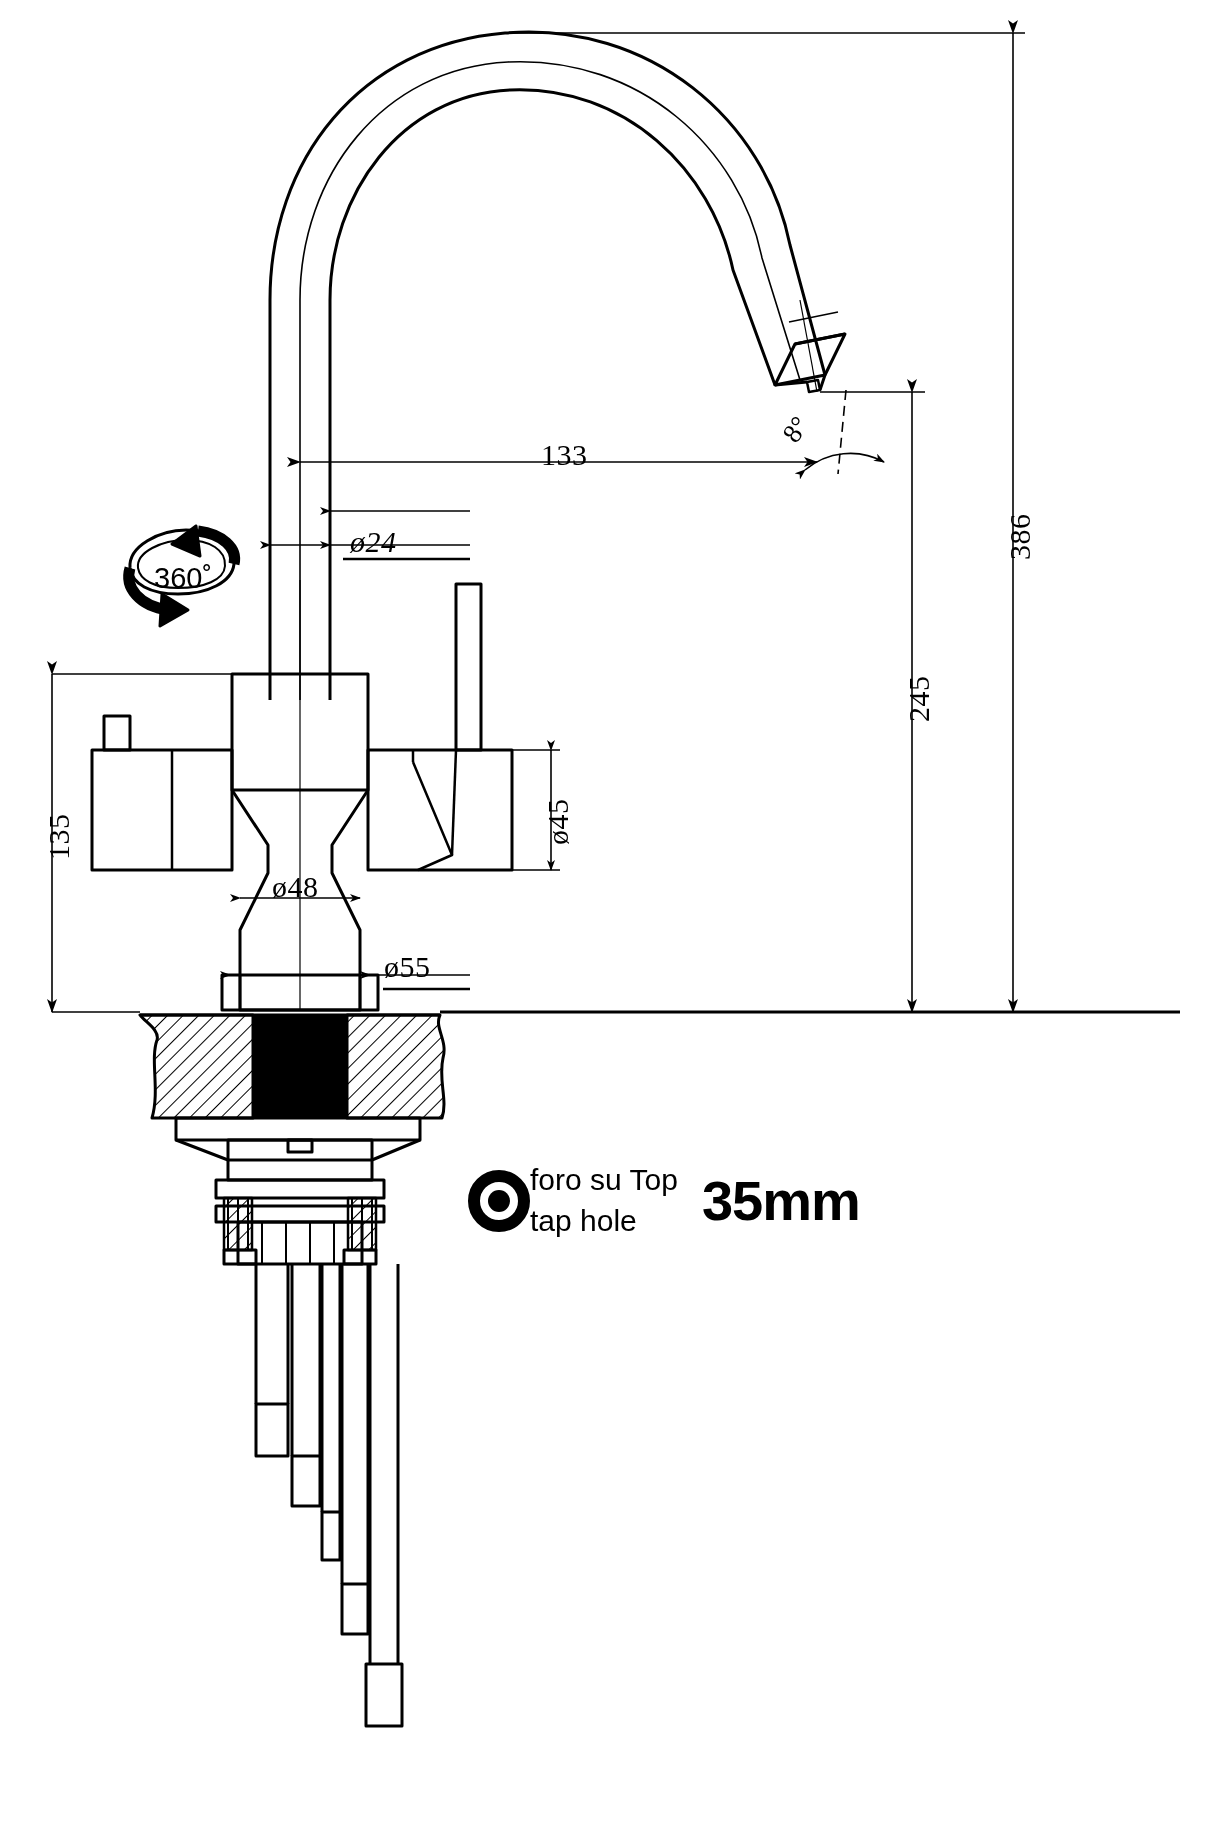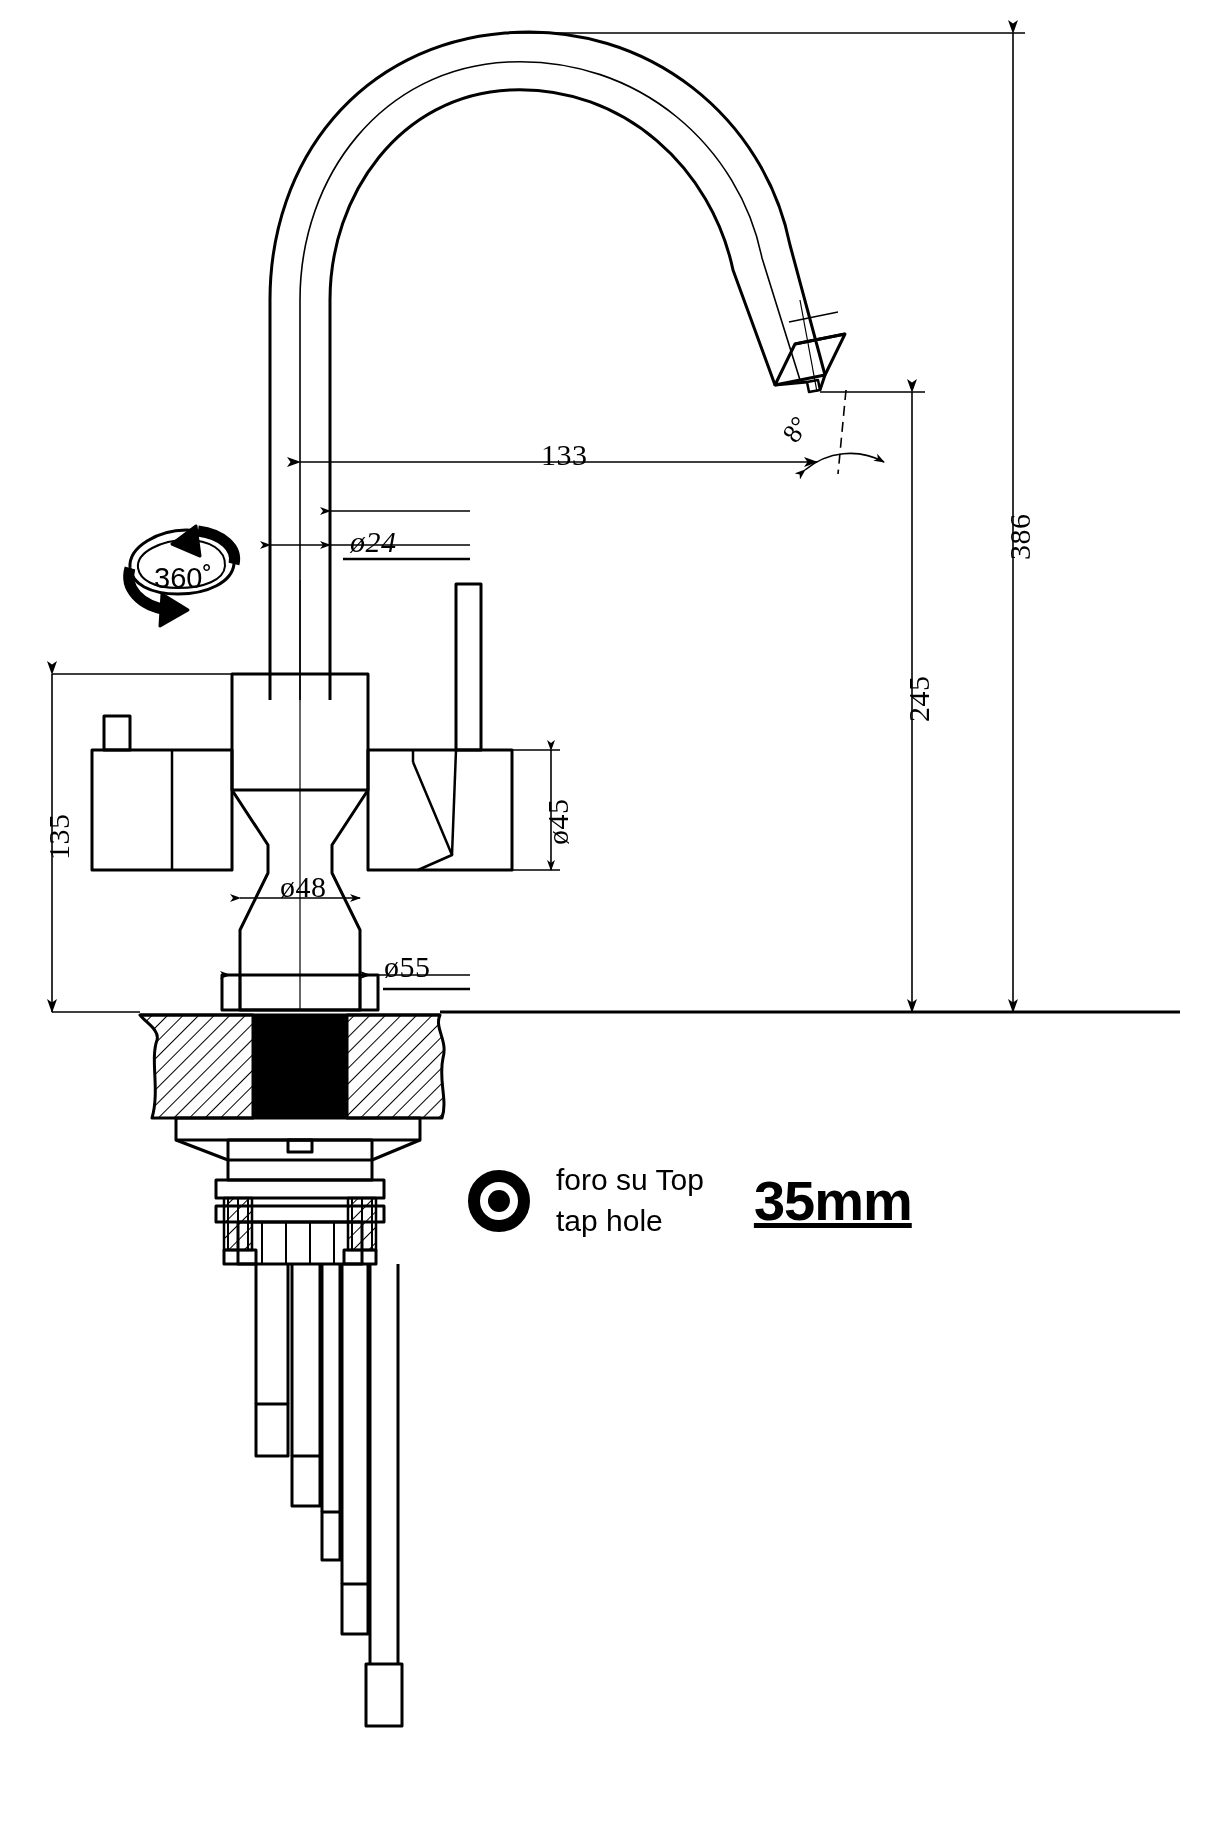--- a/index.html
+++ b/index.html
@@ -251,37 +251,37 @@
   <div class="lbl dim dim-rot" style="left:904px; top:722px;">245</div>
 
   <div class="lbl dim" style="left:541px; top:440px;">133</div>
 
   <div class="lbl dim dim-rot" style="left:44px; top:860px;">135</div>
 
   <div class="lbl dim" style="left:350px; top:527px;font-style:italic;">ø24</div>
 
   <div class="lbl dim dim-rot" style="left:543px; top:845px;">ø45</div>
 
-  <div class="lbl dim" style="left:280px; top:872px;">ø48</div>
+  <div class="lbl dim" style="left:272px; top:872px;">ø48</div>
 
   <div class="lbl dim" style="left:384px; top:952px;">ø55</div>
 
   <div class="lbl ang" style="left:778px; top:432px;">8°</div>
 
   <div class="lbl rot360" style="left:154px; top:564px;">360˚</div>
 
-  <div style="position:absolute; left:468px; top:1160px; display:flex; align-items:center; gap:26px;">
+  <div style="position:absolute; left:468px; top:1160px; display:flex; align-items:center; ">
 
     <span style="display:inline-block; width:62px; height:62px; border-radius:50%;
                  border:12px solid #000; box-sizing:border-box; position:relative;">
       <span style="position:absolute; left:50%; top:50%; width:22px; height:22px;
                    background:#000; border-radius:50%; transform:translate(-50%,-50%);"></span>
     </span>
 
     <span style="display:flex; flex-direction:column;">
       <span class="callout-txt">foro su Top</span>
       <span class="callout-txt">tap hole</span>
     </span>
 
-    <span class="callout-big" style="margin-left:24px;text-decoration:underline;">35mm</span>
+    <span class="callout-big" style="margin-left:24px;">35mm</span>
   </div>
 
 </div>
 
 </body></html>

